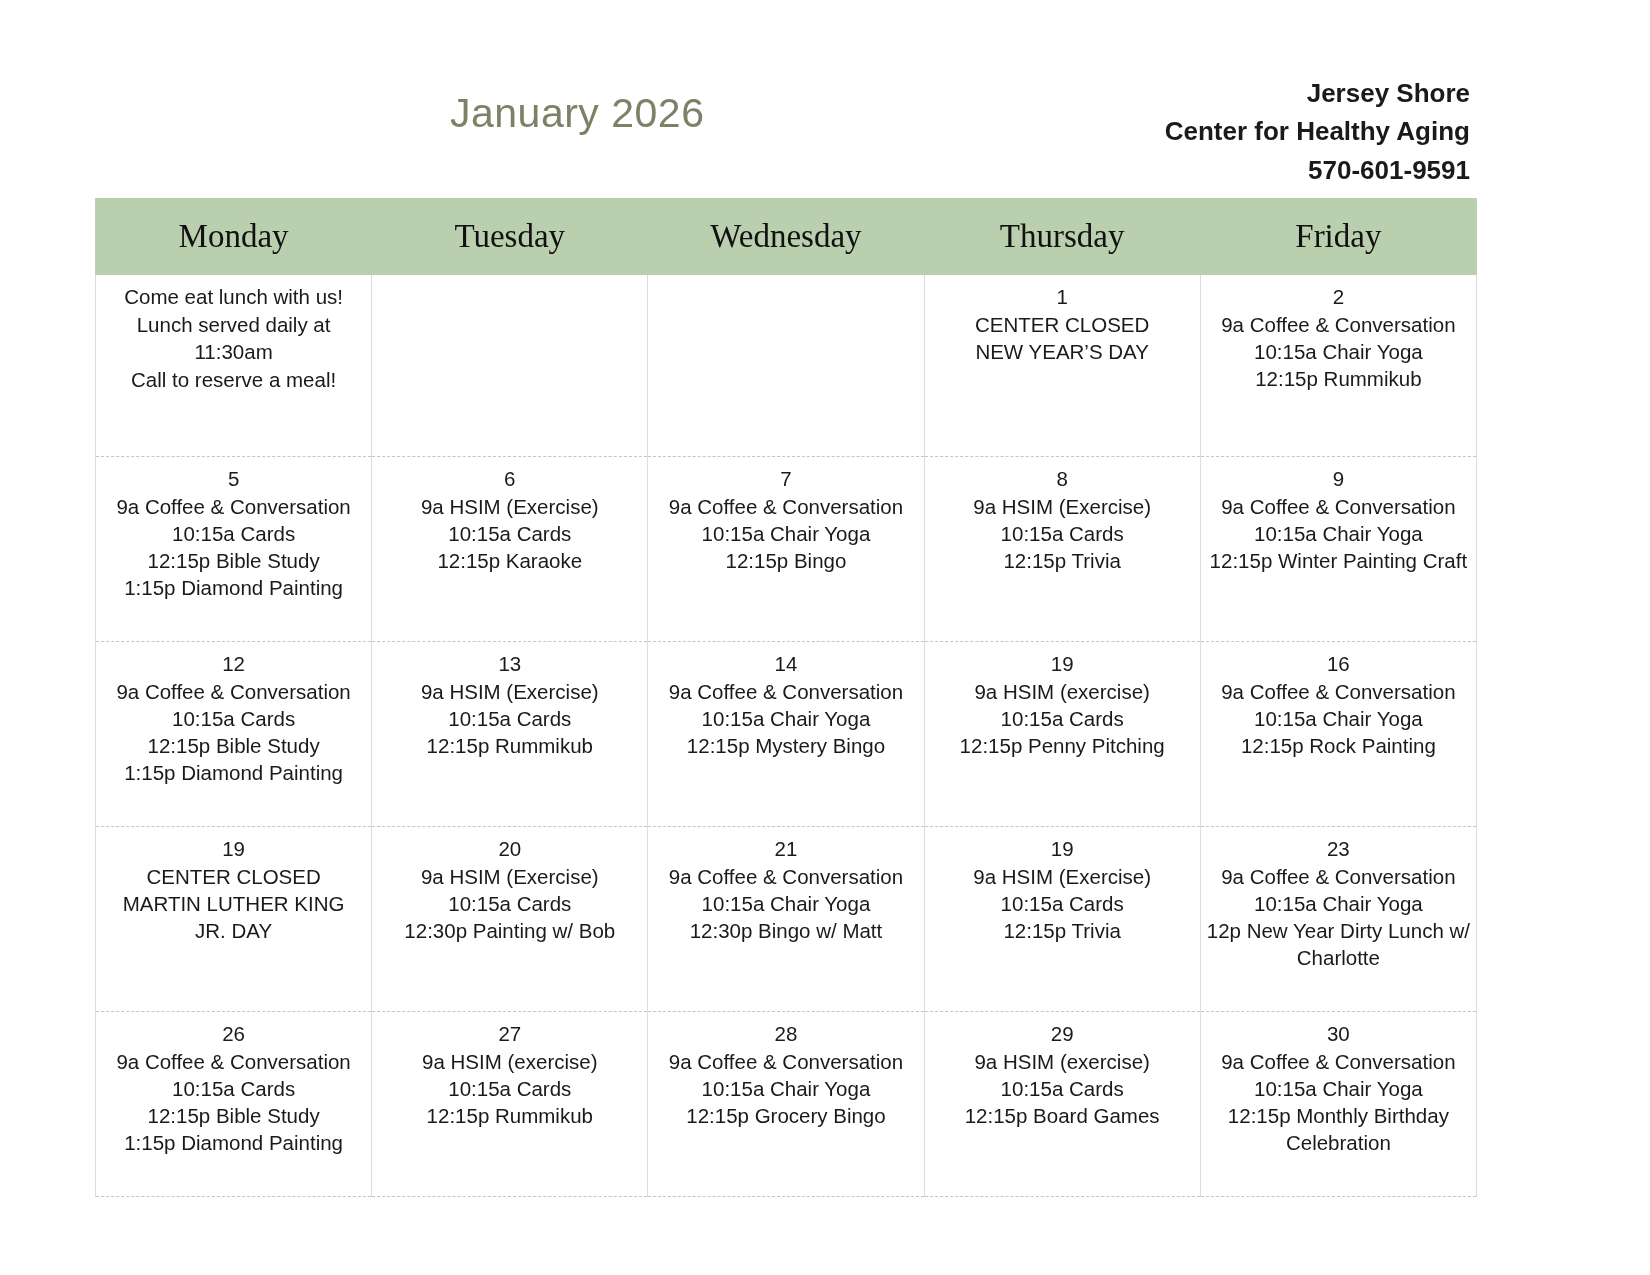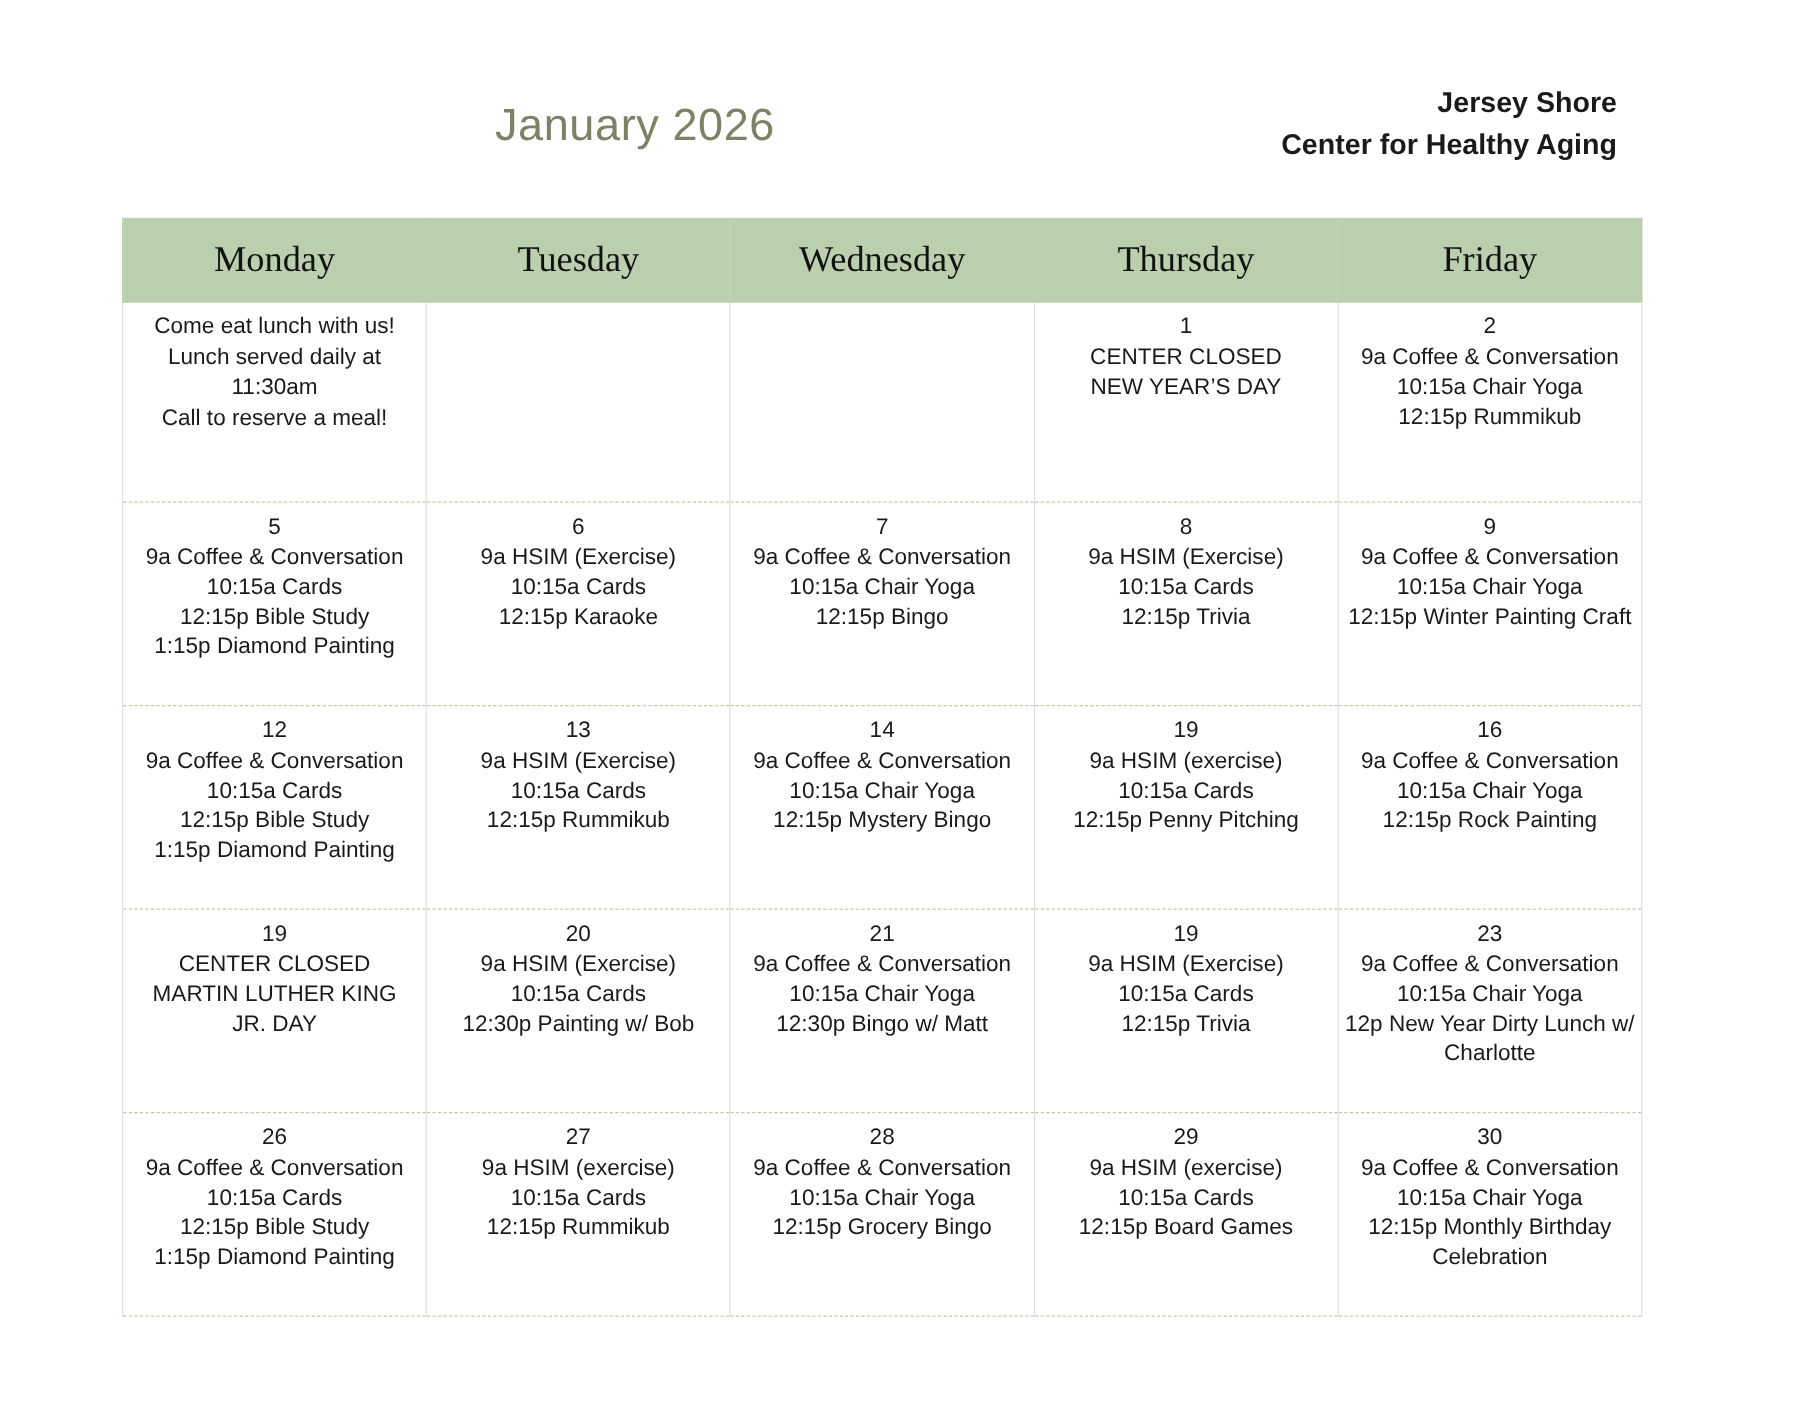--- a/index.html
+++ b/index.html
@@ -58,21 +58,20 @@
   }
 
   
   .calendar {
     position: absolute;
     left: 95px;
     top: 198px;
     width: 1382px;
     border-collapse: collapse;
     table-layout: fixed;
-    margin-left: 16px;
   }
   .calendar th {
     background: #b9cfad;
     border: 1px solid #b9cfad;
     font-family: "Liberation Serif", serif;
     font-weight: 400;
     font-size: 33px;
     color: #111;
     height: 76px;
     text-align: center;
@@ -106,20 +105,21 @@
 <div class="page">
 
   <div class="header">
 
 
     <div class="month-title">January 2026</div>
 
     <div class="org-block">
       <div>Jersey Shore</div>
       <div>Center for Healthy Aging</div>
+      <div>570-601-9591</div>
     </div>
   </div>
 
   <table class="calendar">
     <thead>
       <tr>
         <th>Monday</th>
         <th>Tuesday</th>
         <th>Wednesday</th>
         <th>Thursday</th>

